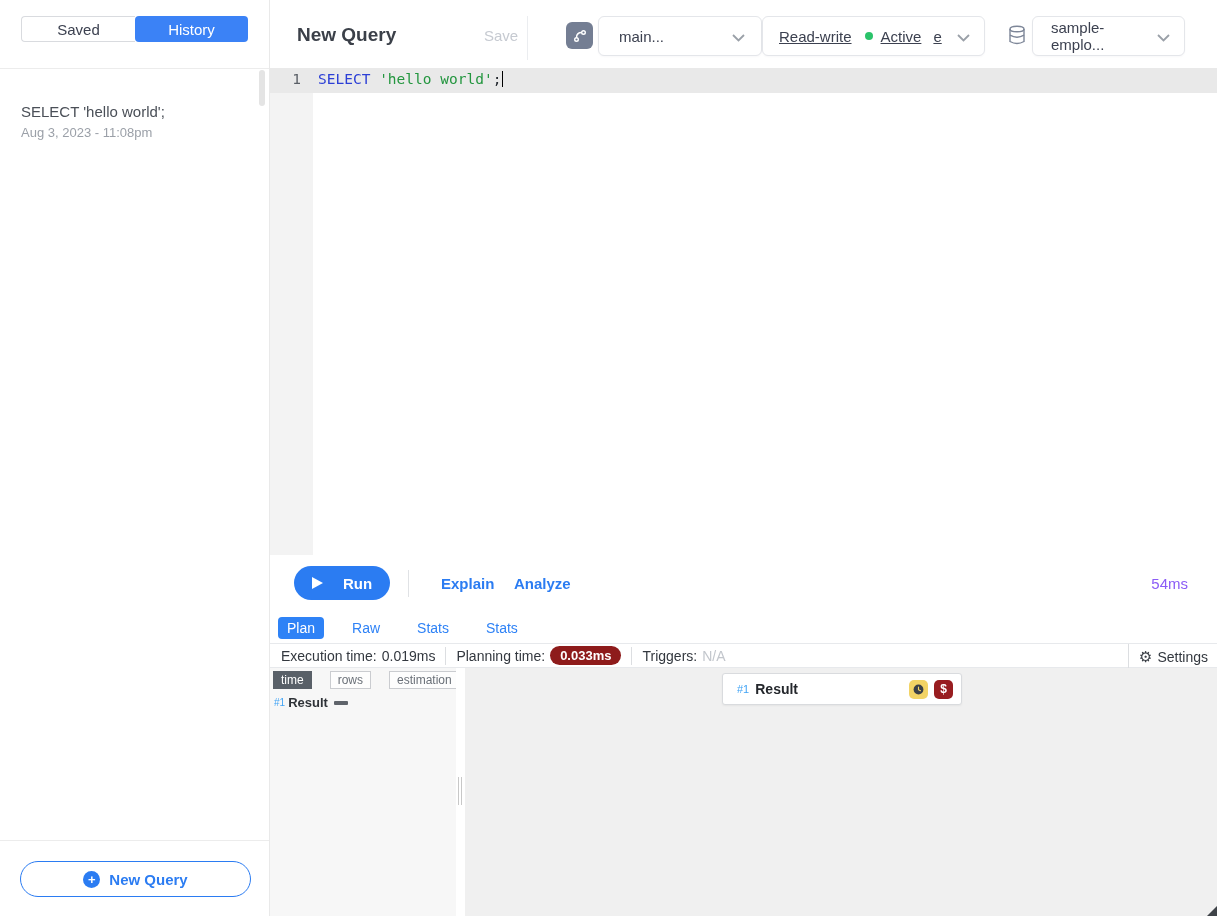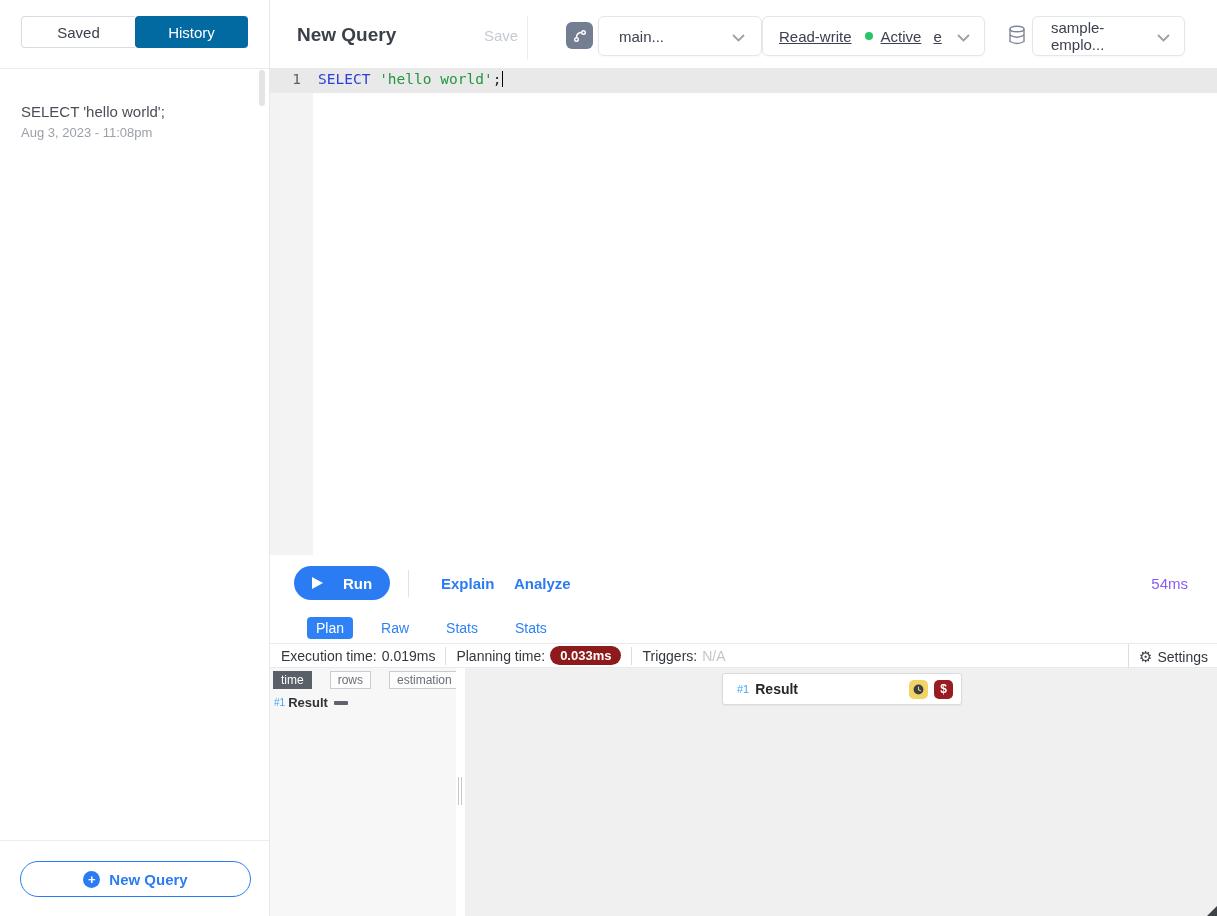--- a/index.html
+++ b/index.html
@@ -2,26 +2,26 @@
 <html><head>
 <meta charset="utf-8">
 <style>
   * { margin:0; padding:0; box-sizing:border-box; }
   html,body { width:1217px; height:916px; overflow:hidden; background:#fff;
     font-family:"Liberation Sans", sans-serif; color:#3c4150; }
 
   
   #sidebar { position:absolute; left:0; top:0; width:270px; height:916px;
     background:#fff; border-right:1px solid #e9e9e9; }
-  .toggle-group { position:absolute; left:21px; top:16px; width:227px; height:32px; display:flex; }
+  .toggle-group { position:absolute; left:21px; top:16px; width:227px; height:26px; display:flex; }
   .toggle-btn { flex:1; display:flex; align-items:center; justify-content:center;
     font-size:15px; cursor:pointer; }
   .toggle-saved { background:#fff; border:1px solid #d9dbdf; border-right:none;
     border-radius:4px 0 0 4px; color:#3c4150; }
-  .toggle-history { background:#0369a1; color:#fff; border-radius:4px; }
+  .toggle-history { background:#3b82f6; color:#fff; border-radius:4px; }
   .sidebar-divider { position:absolute; left:0; right:0; height:1px; background:#ececec; }
   .history-item { position:absolute; left:21px; top:102px; right:30px; cursor:pointer; }
   .history-query { font-size:15px; color:#4a4f57; line-height:20px; }
   .history-time { font-size:13px; color:#9ba0a8; margin-top:3px; }
   .sidebar-scroll-thumb { position:absolute; right:4px; top:70px; width:6px; height:36px;
     background:#e4e4e4; border-radius:3px; }
   .new-query-btn { position:absolute; left:20px; top:861px; width:231px; height:36px;
     border:1.5px solid #2b7cf2; border-radius:18px; background:#fff; display:flex;
     align-items:center; justify-content:center; gap:9px; cursor:pointer; }
   .plus-circle { width:17px; height:17px; border-radius:50%; background:#2b7cf2; color:#fff;
@@ -69,21 +69,21 @@
   .run-vdivider { position:absolute; left:138px; top:15px; width:1px; height:27px; background:#e0e2e5; }
   .text-link { position:absolute; top:20px; font-size:15px; font-weight:600; color:#2b7cf2; cursor:pointer; }
   .link-explain { left:171px; }
   .link-analyze { left:244px; }
   .duration { position:absolute; right:29px; top:20px; font-size:15px; color:#8b5cf6; }
 
   
   .tabs-row { position:absolute; left:0; top:612px; right:0; height:31px; background:#fff;
     display:flex; align-items:center; padding-left:8px; gap:19px; }
   .tab { font-size:14px; color:#2e82f6; cursor:pointer; padding:3px 9px; border-radius:4px; }
-  .tab.active { background:#2e82f6; color:#fff;margin-left:29px; }
+  .tab.active { background:#2e82f6; color:#fff; }
 
   
   .stats-bar { position:absolute; left:0; top:643px; right:0; height:25px; background:#fff;
     border-top:1px solid #e7e9ec; border-bottom:1px solid #e7e9ec; display:flex;
     align-items:center; font-size:14px; color:#33383f; }
   .stats-sec { display:flex; align-items:center; padding:0 10px; height:18px;
     border-right:1px solid #dcdee1; white-space:nowrap; }
   .stats-sec:first-child { padding-left:11px; }
   .stats-sec:nth-child(3) { border-right:none; }
   .stats-label { margin-right:5px; }

